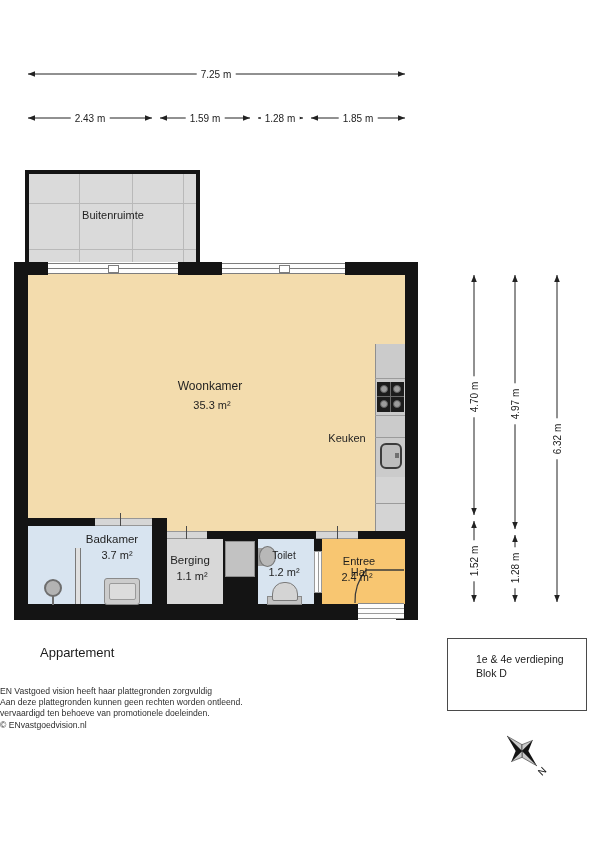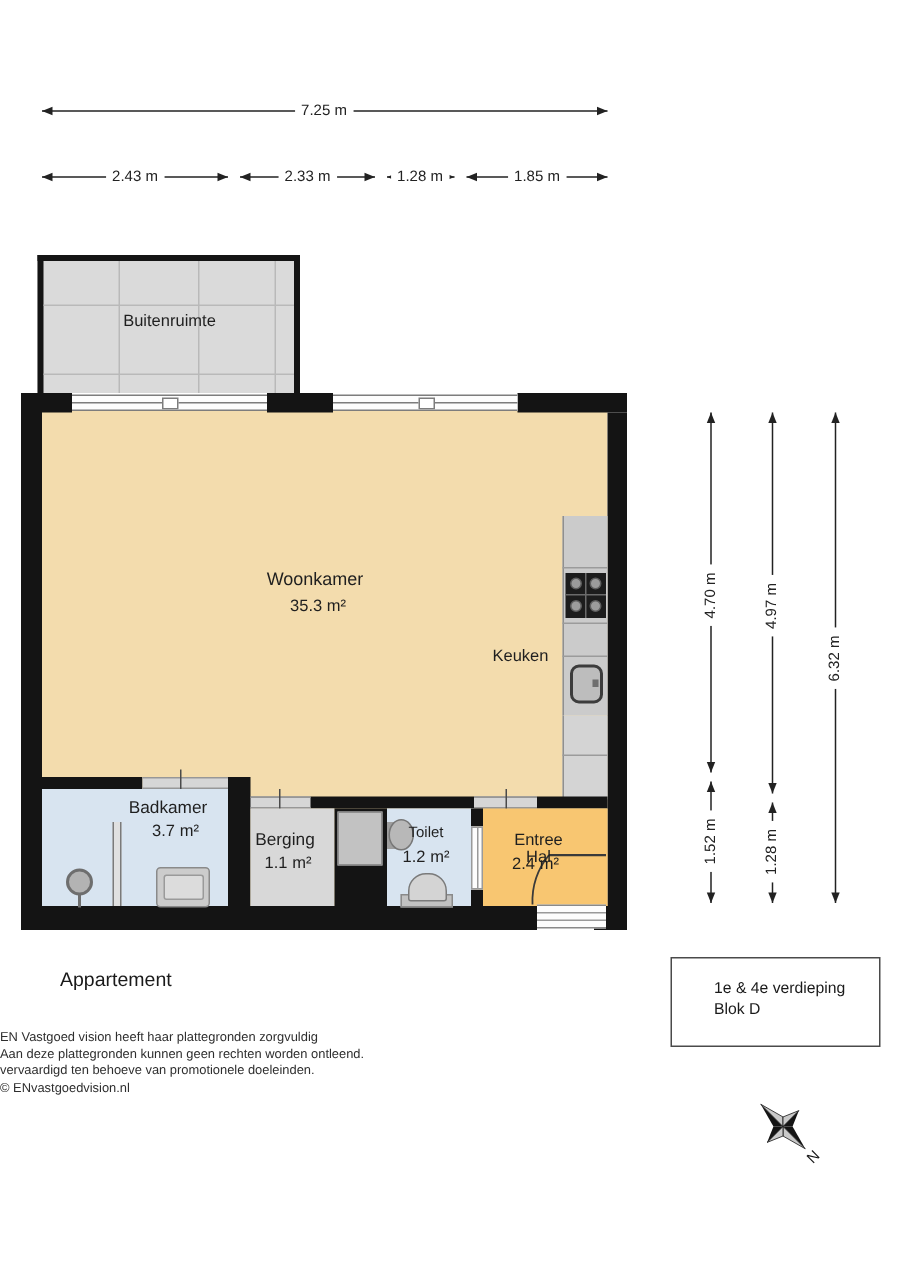--- a/index.html
+++ b/index.html
@@ -17,21 +17,21 @@
   .thr{position:absolute;background:#d6d6d6;border-top:1px solid #979797;border-bottom:1px solid #979797;box-sizing:border-box;}
   .tick{position:absolute;width:1px;background:#4a4a4a;}
   .win{position:absolute;background:#fdfdfd;border-top:1px solid #7d7d7d;border-bottom:1px solid #7d7d7d;box-sizing:border-box;}
   .win .mid{position:absolute;left:0;right:0;top:4px;height:1px;background:#7d7d7d;}
   .win .handle{position:absolute;top:1px;width:9px;height:6px;background:#fff;border:1px solid #7d7d7d;left:50%;margin-left:-5px;}
   .gridline{position:absolute;background:#b9b9b9;}
   .counter-line{position:absolute;left:375px;width:30px;height:1px;background:#9b9b9b;}
   svg.overlay{position:absolute;left:0;top:0;pointer-events:none;}
   .disclaimer{position:absolute;left:0;top:686px;width:434px;text-align:left;
               font-size:8.6px;line-height:11.2px;color:#2e2e2e;}
-  .infobox{position:absolute;left:447px;top:638px;width:140px;height:60px;
+  .infobox{position:absolute;left:447px;top:638px;width:140px;height:73px;
            border:1.5px solid #4a4a4a;box-sizing:border-box;
            padding:13px 0 0 28px;font-size:10.5px;line-height:14px;color:#1a1a1a;}
   .burner{position:absolute;width:8px;height:8px;border-radius:50%;background:#9c9c9c;border:1px solid #5e5e5e;box-sizing:border-box;}
 </style>
 </head>
 <body>
 
 <div class="page">
 
   <div class="abs" style="left:25px;top:170px;width:175px;height:92px;background:#dadada;
@@ -153,21 +153,21 @@
       <polygon points="0,21 4.5,4.5 0,0" fill="#141414"></polygon>
       <polygon points="0,21 -4.5,4.5 0,0" fill="#c9c9c9" stroke="#141414" stroke-width="0.5"></polygon>
       <polygon points="-15,0 -4.5,4.5 0,0" fill="#c9c9c9" stroke="#141414" stroke-width="0.5"></polygon>
       <polygon points="-15,0 -4.5,-4.5 0,0" fill="#141414"></polygon>
       <text x="0" y="-25" text-anchor="middle" font-size="10" font-family="Liberation Sans, sans-serif" fill="#141414">N</text>
     </g>
   </svg>
 
   <span class="dim" style="left:216px;top:74px;">7.25 m</span>
   <span class="dim" style="left:90px;top:118px;">2.43 m</span>
-  <span class="dim" style="left:205px;top:118px;">2.33 m</span>
+  <span class="dim" style="left:205px;top:118px;">1.59 m</span>
   <span class="dim" style="left:280px;top:118px;">1.28 m</span>
   <span class="dim" style="left:358px;top:118px;">1.85 m</span>
   <span class="dimv" style="left:474px;top:397px;">4.70 m</span>
   <span class="dimv" style="left:474px;top:561px;">1.52 m</span>
   <span class="dimv" style="left:515px;top:404px;">4.97 m</span>
   <span class="dimv" style="left:515px;top:568px;">1.28 m</span>
   <span class="dimv" style="left:557px;top:439px;">6.32 m</span>
 
   <span class="lbl" style="left:113px;top:215px;">Buitenruimte</span>
   <span class="lbl" style="left:210px;top:386px;font-size:12px;">Woonkamer</span>

